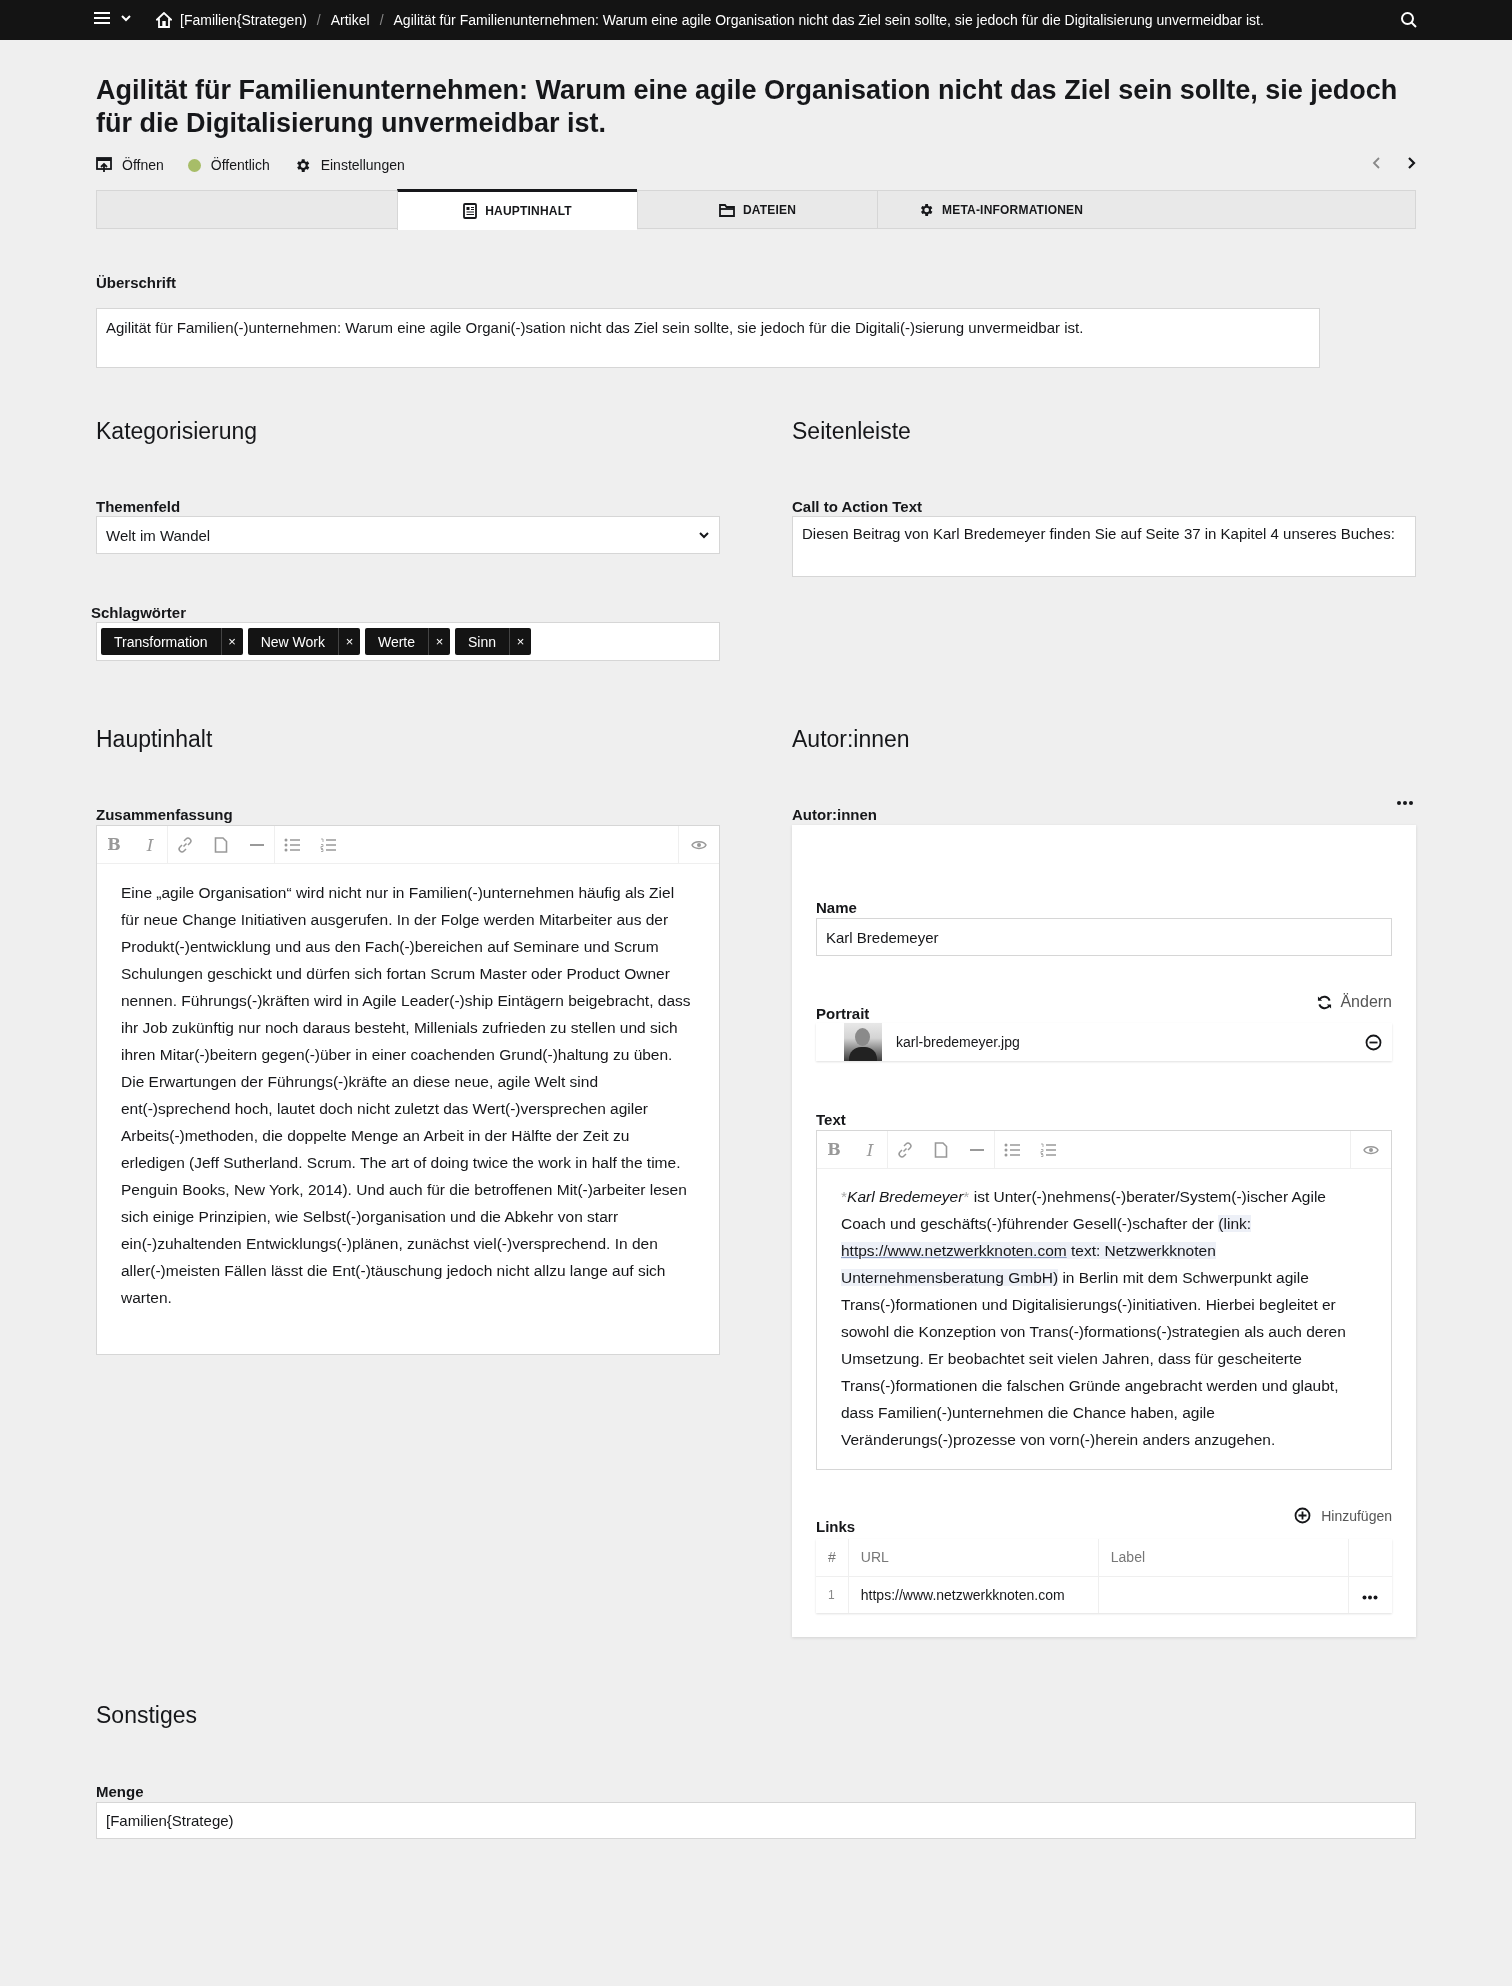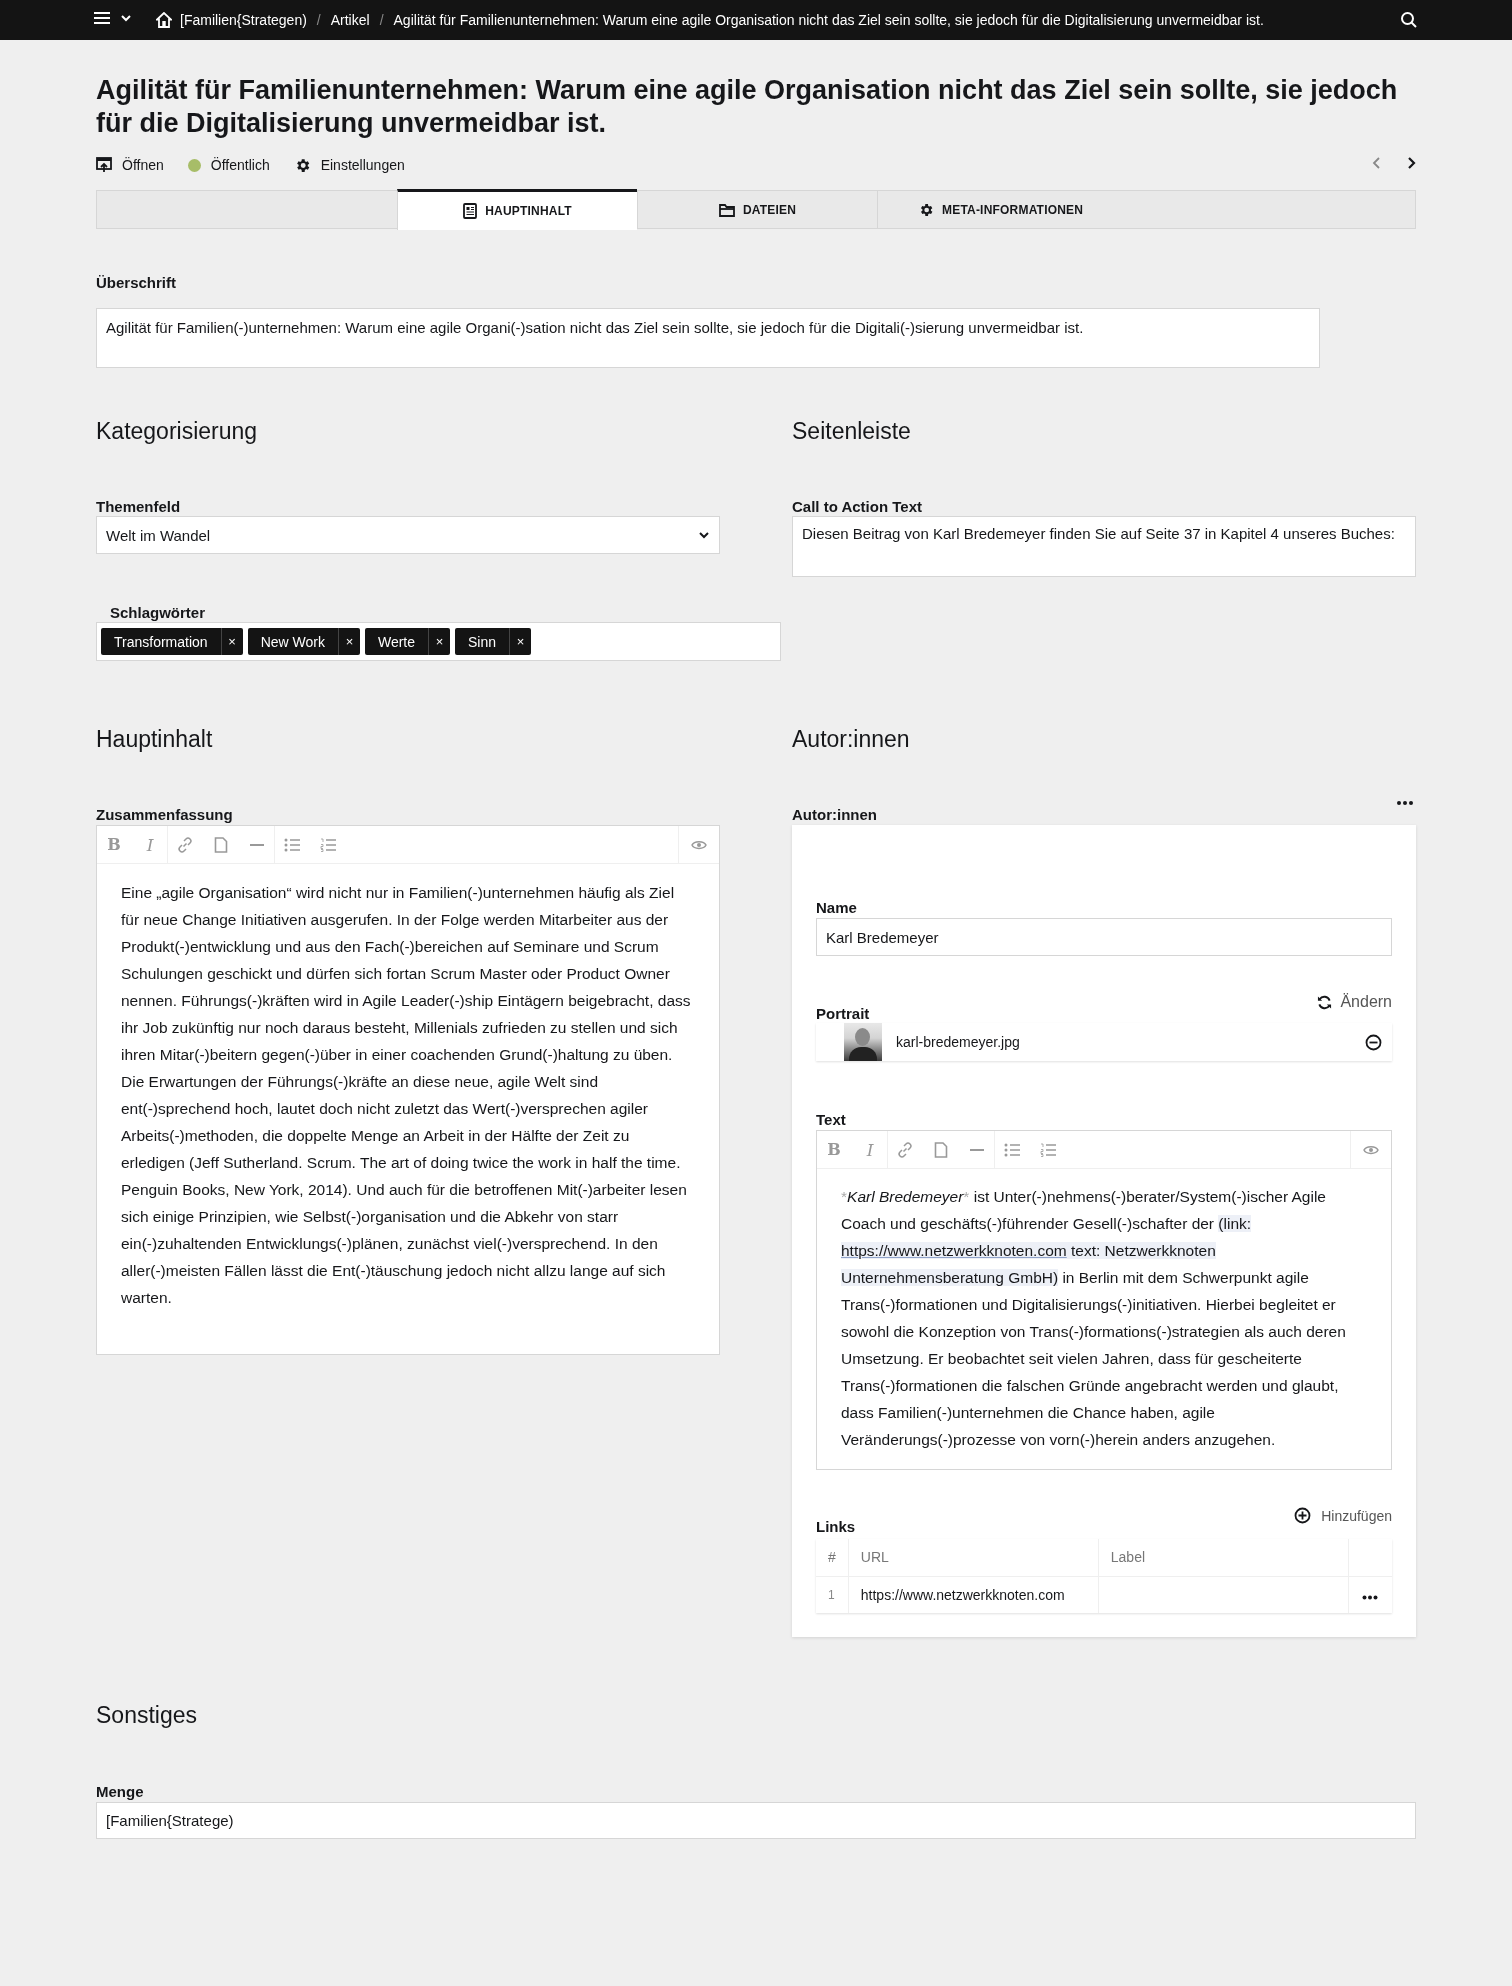--- a/index.html
+++ b/index.html
@@ -174,22 +174,22 @@
 <div class="section-title" style="position:absolute;left:96px;top:418px;">Kategorisierung</div>
 <div class="label" style="position:absolute;left:96px;top:486px;">Themenfeld</div>
 <div class="input" style="position:absolute;left:96px;top:516px;width:624px;height:38px;padding:0 9px;display:flex;align-items:center;">
   <span>Welt im Wandel</span>
   <span style="margin-left:auto;">
     <svg width="12" height="12" viewBox="0 0 12 12">
         <path d="M2 4 L6 8 L10 4" stroke="#16171a" stroke-width="2" fill="none"></path>
       </svg>
   </span>
 </div>
-<div class="label" style="position:absolute;left:110px;top:592px;">Schlagwörter</div>
-<div class="input" style="position:absolute;left:96px;top:622px;width:685px;height:39px;padding:0 4px;display:flex;align-items:center;">
+<div class="label" style="position:absolute;left:91px;top:592px;">Schlagwörter</div>
+<div class="input" style="position:absolute;left:96px;top:622px;width:624px;height:39px;padding:0 4px;display:flex;align-items:center;">
   <span class="tag">
       <span class="t">Transformation</span>
       <span class="x">×</span>
     </span>
   <span class="tag">
       <span class="t">New Work</span>
       <span class="x">×</span>
     </span>
   <span class="tag">
       <span class="t">Werte</span>

